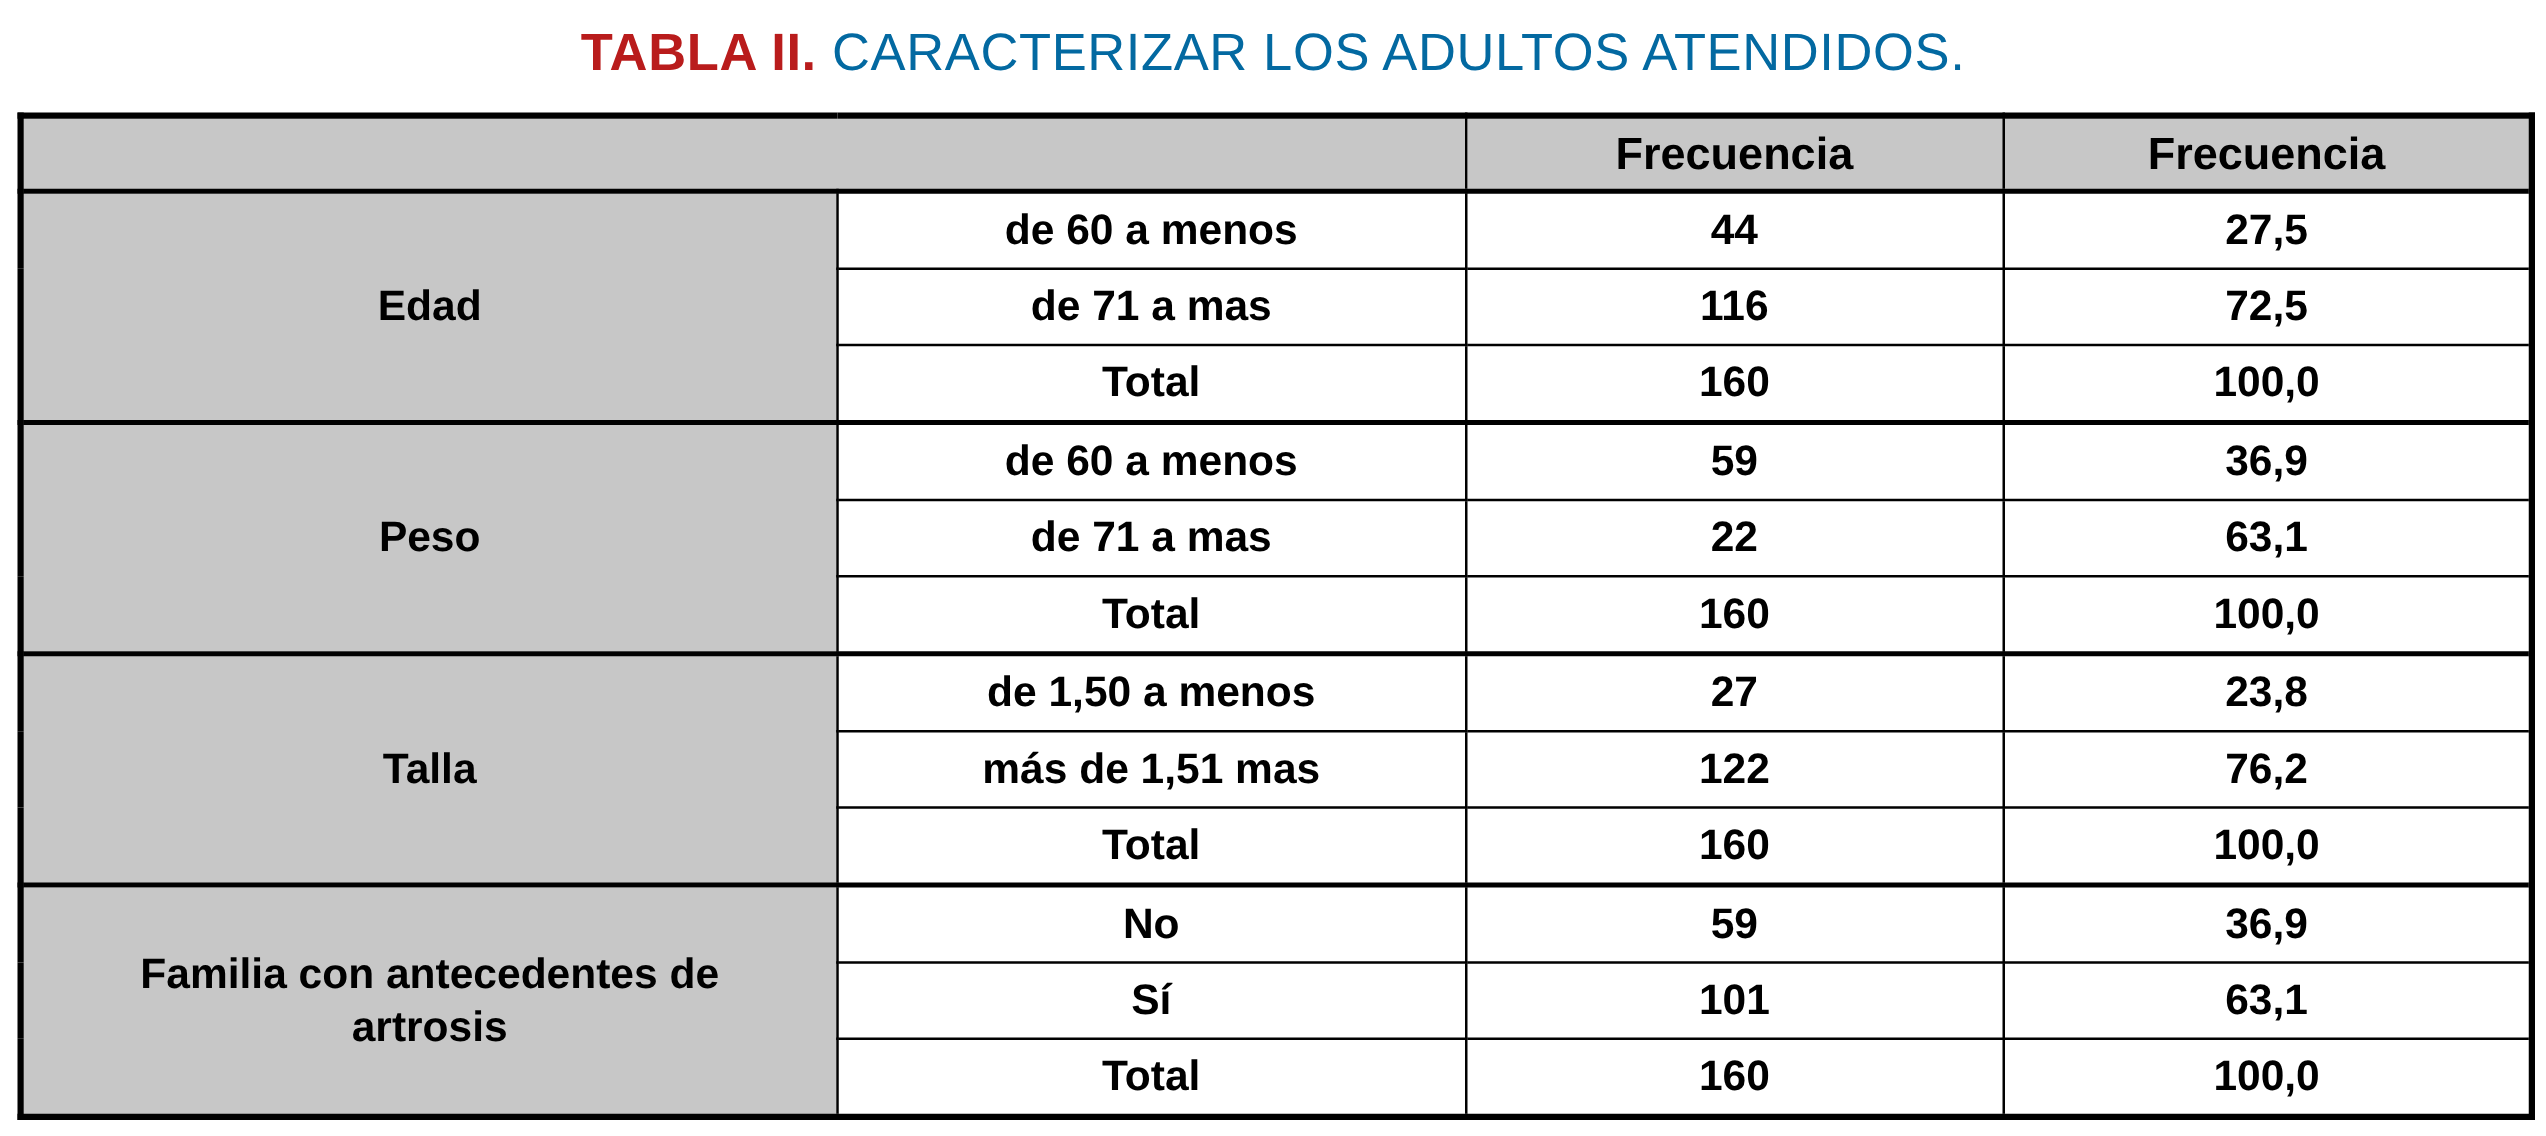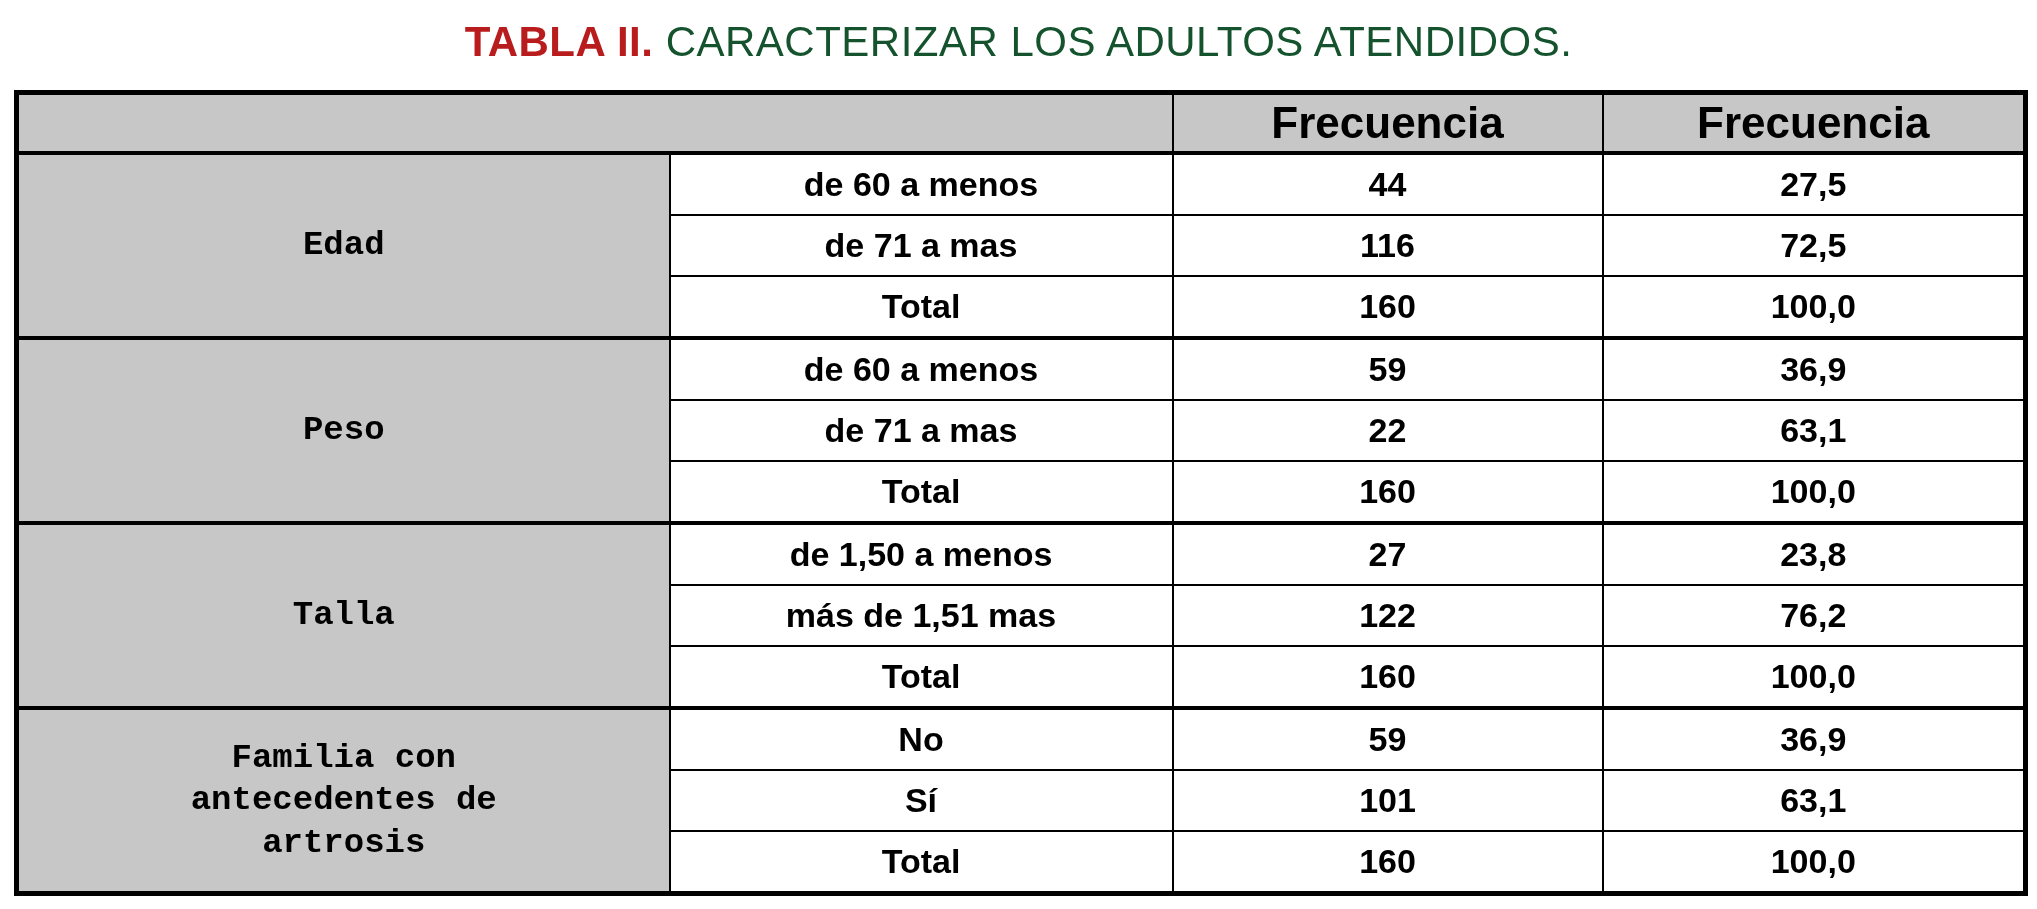--- a/index.html
+++ b/index.html
@@ -25,21 +25,21 @@
     font-size: 42px;
     line-height: 52px;
     letter-spacing: 0.5px;
     white-space: nowrap;
   }
   .title .title-label {
     color: #b91c1c;
     font-weight: bold;
   }
   .title .title-text {
-    color: #14532d;
+    color: #0369a1;
     font-weight: normal;
   }
   table.data-table {
     position: absolute;
     left: 14px;
     top: 90px;
     width: 2009px;
     border-collapse: collapse;
     table-layout: fixed;
     border: 5px solid #000000;
@@ -52,30 +52,29 @@
   th, td {
     border: 2px solid #000000;
     text-align: center;
     vertical-align: middle;
     padding: 0;
     overflow: hidden;
   }
   thead th {
     background: #c7c7c7;
     height: 56px;
-    font-size: 44px;
+    font-size: 36px;
     font-weight: bold;
   }
   thead { border-bottom: 4px solid #000000; }
   tbody.group { border-top: 4px solid #000000; }
   tbody.group td { height: 59px; font-size: 34px; }
   td.group-cell {
     background: #c7c7c7;
     font-weight: bold;
-    font-family: Liberation Mono, monospace;
   }
   td.group-cell .group-name {
     display: inline-block;
     max-width: 470px;
     line-height: 1.25;
   }
   td.label-cell, td.num-cell {
     background: #ffffff;
     font-weight: bold;
   }

